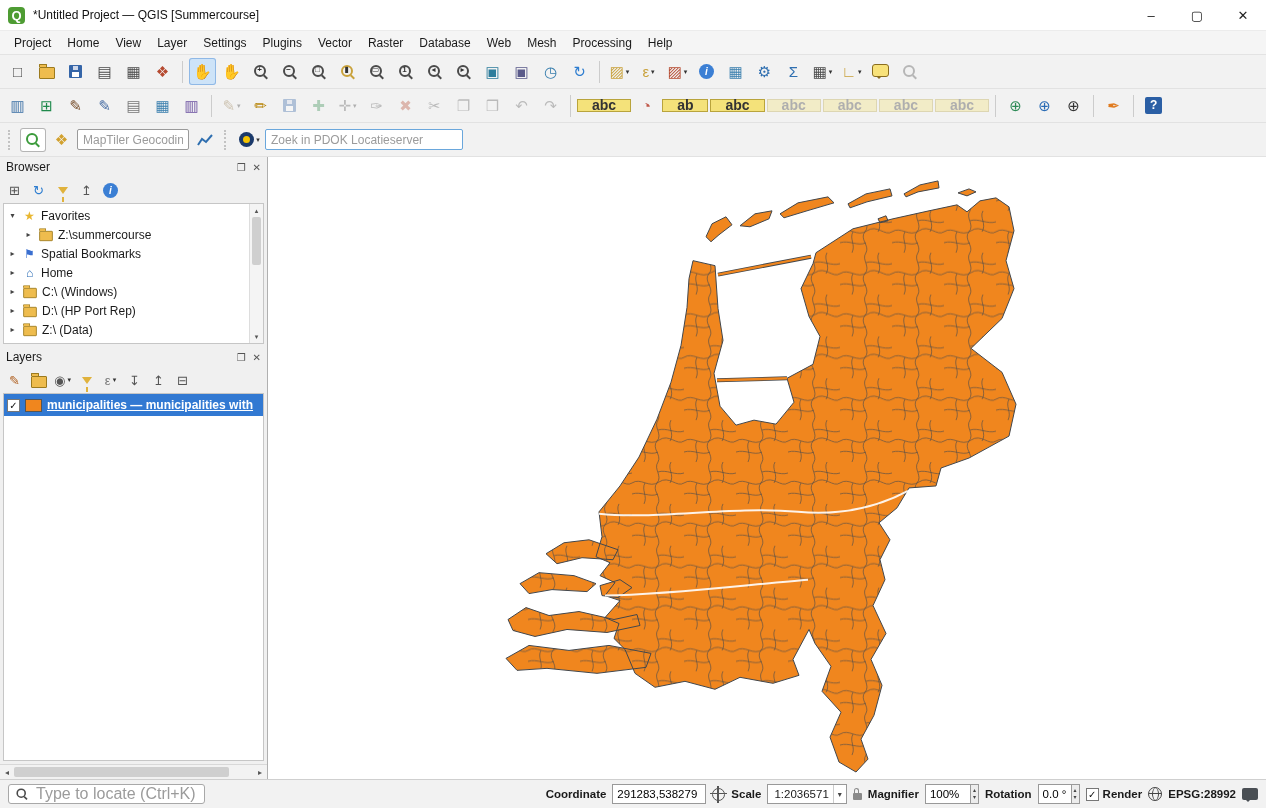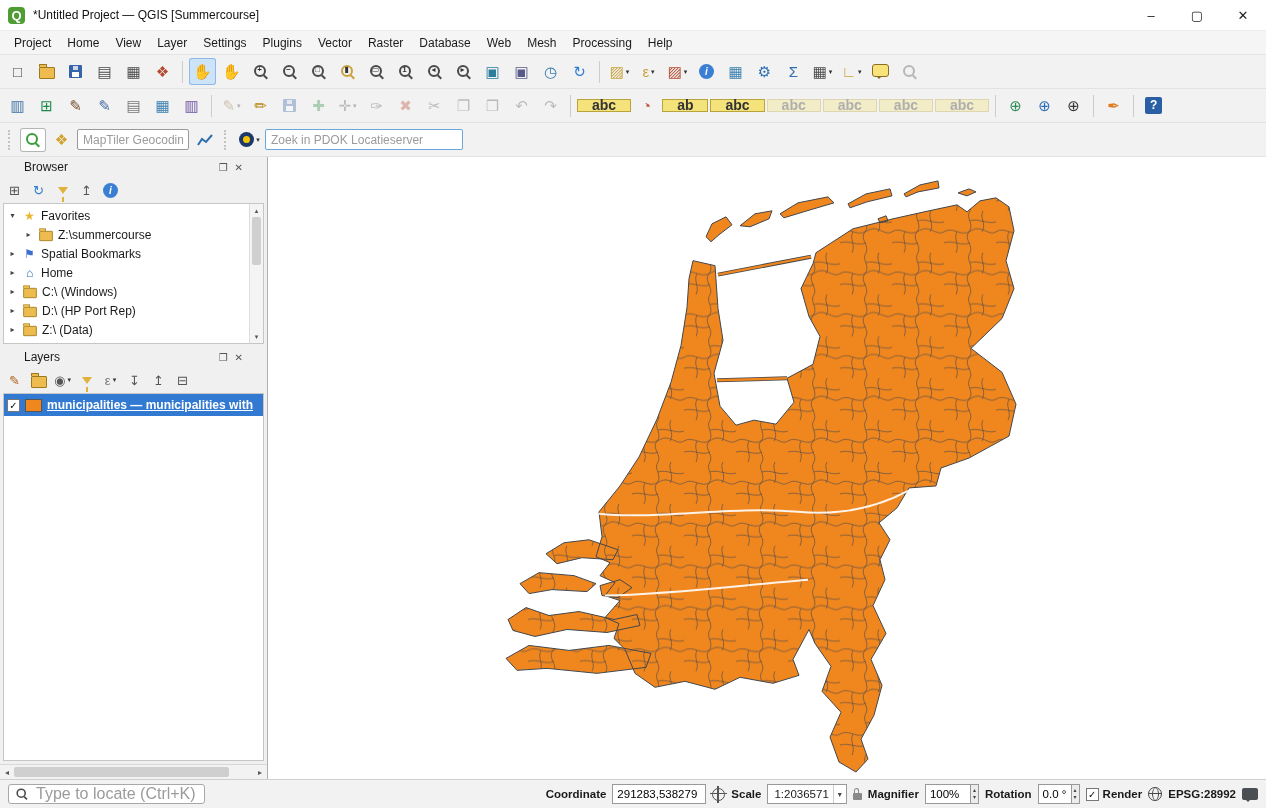--- a/index.html
+++ b/index.html
@@ -50,21 +50,21 @@
   .t-input{height:21px;border:1px solid #9a9a9a;background:#fff;padding:0 5px;font:inherit;font-size:12px;width:112px;border-radius:2px;box-sizing:border-box;}
   .t-input.pdok{width:198px;border-color:#6aa7dc;}
   input::placeholder{color:#9b9b9b;}
   .chart-ic{width:16px;height:16px;display:block;}
   
   .main{flex:1;display:flex;min-height:0;}
   .left{width:268px;flex:none;display:flex;flex-direction:column;background:#f0f0f0;border-right:1px solid #b0b0b0;box-sizing:border-box;}
   .panel{display:flex;flex-direction:column;min-height:0;}
   .panel.browser{height:190px;flex:none;}
   .panel.layerspanel{flex:1;}
-  .panel-header{height:20px;display:flex;align-items:center;padding:0 24px;flex:none;}
+  .panel-header{height:20px;display:flex;align-items:center;padding:0 6px;flex:none;}
   .ph-btns{margin-left:auto;display:flex;gap:7px;color:#555;font-size:10px;}
   .panel-tools{height:26px;display:flex;align-items:center;gap:1px;padding:0 3px;flex:none;}
   .panel-tools .tbtn{min-width:23px;height:23px;}
   .panel-tools .ic-glyph{font-size:13px;}
   .panel-body{background:#fff;border:1px solid #c6c6c6;margin:0 3px 3px 3px;flex:1;position:relative;overflow:hidden;}
   .trow{display:flex;align-items:center;gap:4px;height:19px;white-space:nowrap;}
   .expander{width:11px;font-size:8px;color:#444;text-align:center;flex:none;}
   .tree-glyph{font-size:12px;width:15px;text-align:center;flex:none;line-height:1;}
   .tlabel{overflow:hidden;text-overflow:ellipsis;}
   .vscroll{position:absolute;right:0;top:0;bottom:0;width:13px;background:#f4f4f4;border-left:1px solid #ddd;display:flex;flex-direction:column;align-items:center;}

